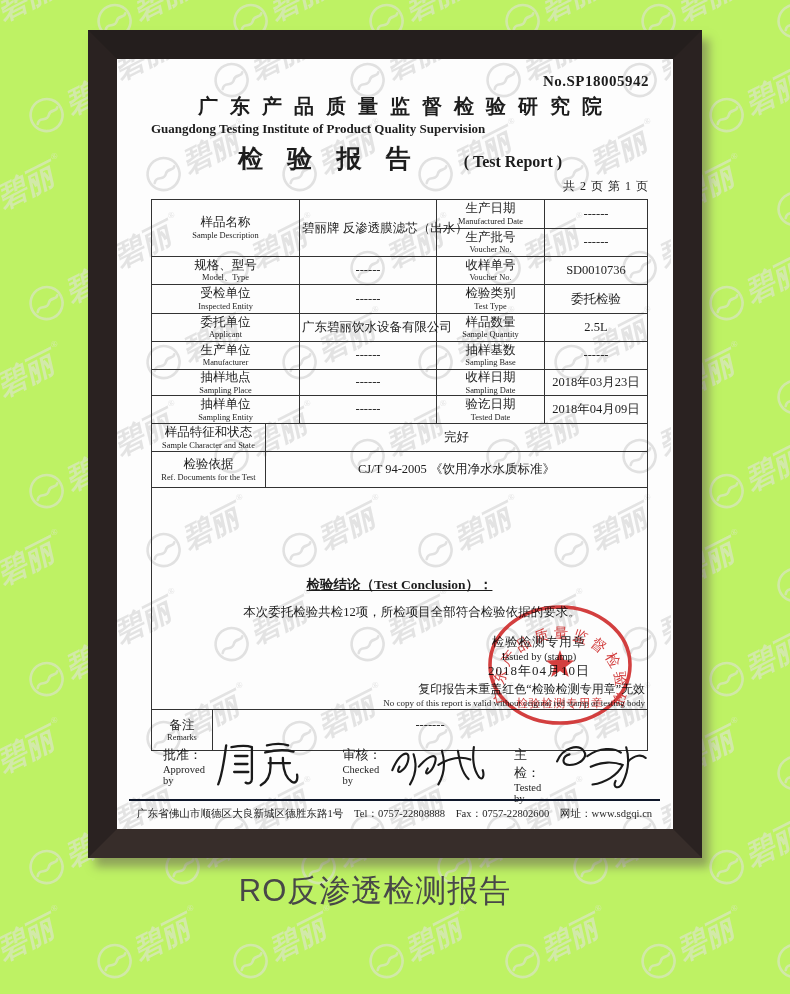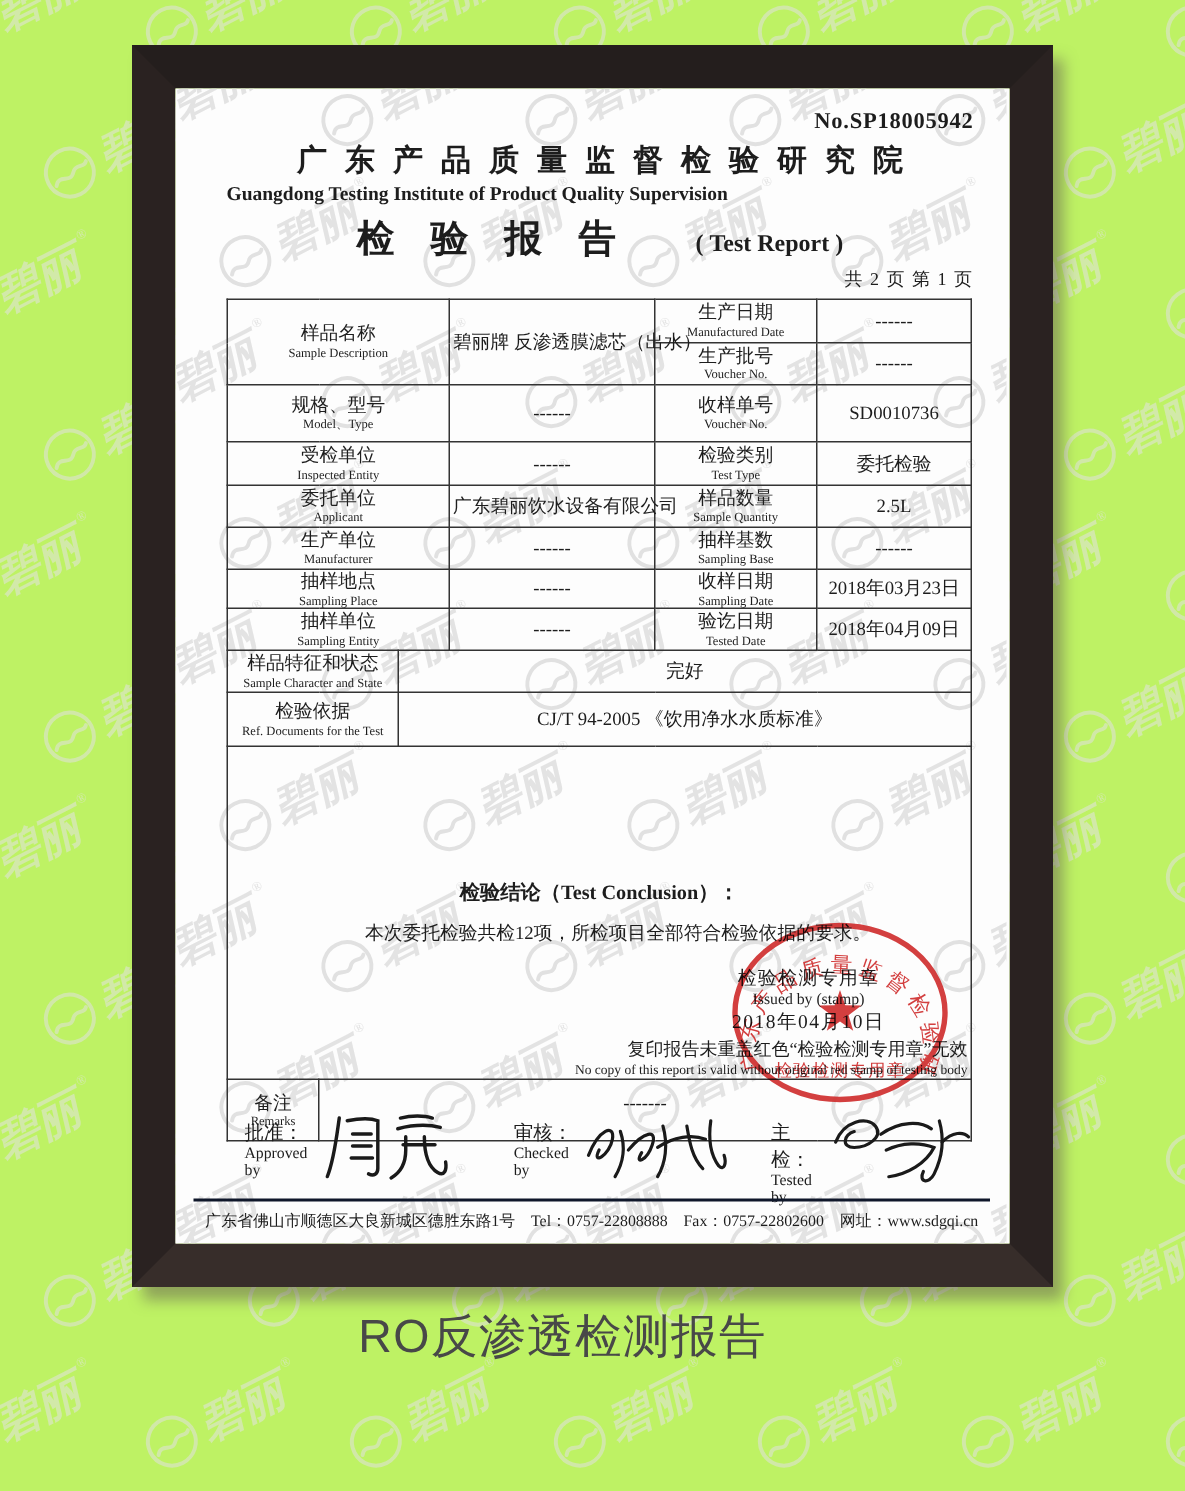--- a/index.html
+++ b/index.html
@@ -21,21 +21,21 @@
   .t-en{font-size:16px;font-weight:bold;padding-left:40px;}
   .page-info{text-align:right;font-size:12px;margin-top:3px;letter-spacing:1px;}
   table.info{width:496px;border-collapse:collapse;table-layout:fixed;margin-top:4px;}
   table.info td{border:1px solid #333;padding:0 2px;text-align:center;vertical-align:middle;
                 overflow:visible;white-space:nowrap;}
   td.lbl .cn{display:block;font-size:12.5px;line-height:1.25;}
   td.lbl .en{display:block;font-size:8.4px;line-height:1.15;}
   td.val{font-size:12.5px;}
   td.tleft{text-align:left;padding-left:10px;}
   td.concl{position:relative;text-align:left;vertical-align:top;padding:8px 10px;white-space:normal;}
-  .concl-h{font-size:13.5px;font-weight:bold;}
+  .concl-h{font-size:13.5px;font-weight:bold;text-decoration:underline;}
   .concl-b{font-size:12.5px;margin-top:10px;text-indent:2em;}
   .stamp-lines{position:absolute;right:2px;bottom:0;width:380px;z-index:1;}
   .sb-center{width:212px;margin-left:auto;text-align:center;}
   .sb1{font-size:12.5px;letter-spacing:1px;}
   .sb2{font-size:10.5px;}
   .sb3{font-size:13px;letter-spacing:1px;}
   .sb4{font-size:12px;text-align:right;margin-top:1px;}
   .sb5{font-size:9px;text-align:right;padding-bottom:1px;}
   .stamp-svg{position:absolute;right:12px;bottom:-26px;z-index:2;mix-blend-mode:multiply;opacity:.92;pointer-events:none;}
   .sigs{position:absolute;left:34px;right:24px;top:678px;display:flex;align-items:flex-start;z-index:1;}
@@ -240,21 +240,21 @@
                 </td>
             <td class="val">------</td>
           </tr>
           <tr style="height:28px">
             <td class="lbl">
               <span class="cn">生产批号</span>
                   <span class="en">Voucher No.</span>
                 </td>
             <td class="val">------</td>
           </tr>
-          <tr style="height:38px">
+          <tr style="height:28px">
             <td class="lbl" colspan="3">
               <span class="cn">规格、型号</span>
                   <span class="en">Model、Type</span>
                 </td>
             <td class="val">------</td>
             <td class="lbl">
               <span class="cn">收样单号</span>
                   <span class="en">Voucher No.</span>
                 </td>
             <td class="val">SD0010736</td>

